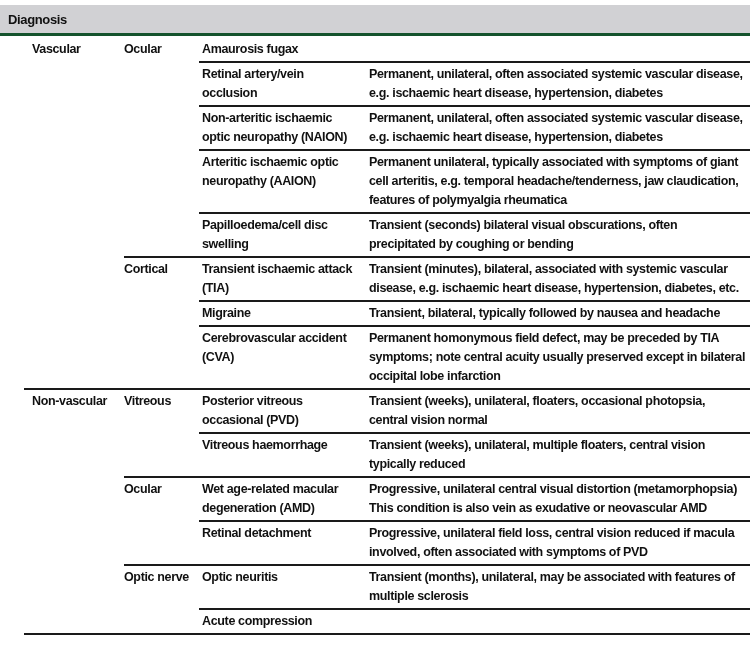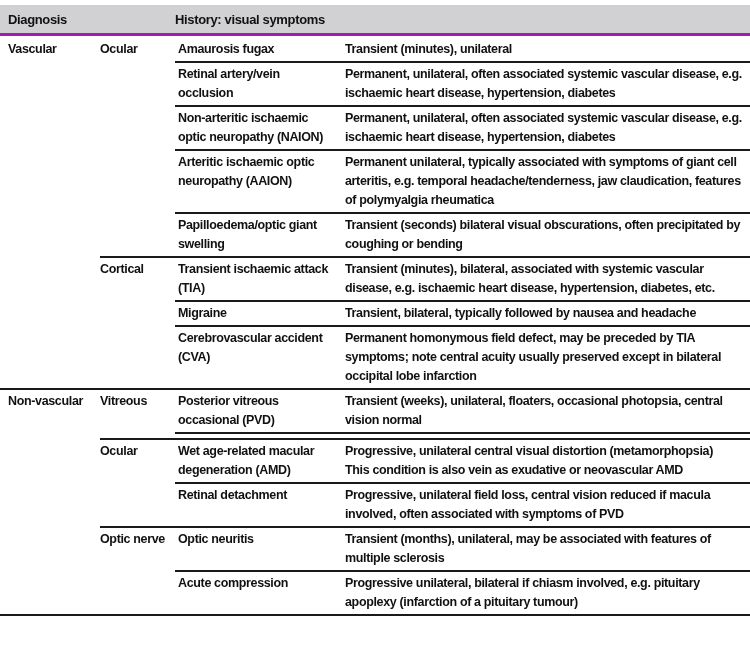--- a/index.html
+++ b/index.html
@@ -9,36 +9,37 @@
     padding-top:5px;
     font-family:"Liberation Sans", sans-serif;
     color:#111111;
     font-weight:bold;
     letter-spacing:-0.35px;
   }
   
   .thead{
     display:flex;
     background:#d1d1d4;
-    border-bottom:3px solid #a21caf;
+    border-bottom:3px solid #14532d;
     padding:5px 0 4px 8px;
     font-size:13px;
     line-height:19px;
   }
   .thead .h1{width:167px;flex:0 0 auto;}
   .thead .h2{flex:1 1 auto;}
   
   .rows{}
   .row{
     position:relative;
     display:flex;
     align-items:flex-start;
     padding:4px 0 2px 8px;
     font-size:12.5px;
     line-height:19px;
+    margin-left:24px;
   }
   .cell{box-sizing:border-box;}
   .c1{width:92px;flex:0 0 auto;padding-right:6px;}
   .c2{width:78px;flex:0 0 auto;padding-right:6px;}
   .c3{width:167px;flex:0 0 auto;padding-right:14px;}
   .c4{flex:1 1 auto;padding-right:4px;white-space:pre-line;}
   .divider{
     position:absolute;
     top:0;
     right:0;
@@ -48,28 +49,26 @@
   .div-full{left:0;}
   .div-subgroup{left:100px;}
   .div-condition{left:175px;}
 </style>
 </head>
 <body>
 
 <div class="page">
   <div class="thead">
     <div class="h1">Diagnosis</div>
-    <div class="h2">History: visual symptoms</div>
   </div>
   <div class="rows" id="rows">
       <div class="row">
     <div class="cell c1">Vascular</div>
     <div class="cell c2">Ocular</div>
     <div class="cell c3">Amaurosis fugax</div>
-    <div class="cell c4">Transient (minutes), unilateral</div>
   </div>
       <div class="row">
         <div class="divider div-condition"></div>
     <div class="cell c1"></div>
     <div class="cell c2"></div>
     <div class="cell c3">Retinal artery/vein occlusion</div>
     <div class="cell c4">Permanent, unilateral, often associated systemic vascular disease, e.g. ischaemic heart disease, hypertension, diabetes</div>
   </div>
       <div class="row">
         <div class="divider div-condition"></div>
@@ -82,21 +81,21 @@
         <div class="divider div-condition"></div>
     <div class="cell c1"></div>
     <div class="cell c2"></div>
     <div class="cell c3">Arteritic ischaemic optic neuropathy (AAION)</div>
     <div class="cell c4">Permanent unilateral, typically associated with symptoms of giant cell arteritis, e.g. temporal headache/tenderness, jaw claudication, features of polymyalgia rheumatica</div>
   </div>
       <div class="row">
         <div class="divider div-condition"></div>
     <div class="cell c1"></div>
     <div class="cell c2"></div>
-    <div class="cell c3">Papilloedema/optic giant swelling</div>
+    <div class="cell c3">Papilloedema/cell disc swelling</div>
     <div class="cell c4">Transient (seconds) bilateral visual obscurations, often precipitated by coughing or bending</div>
   </div>
       <div class="row">
         <div class="divider div-subgroup"></div>
     <div class="cell c1"></div>
     <div class="cell c2">Cortical</div>
     <div class="cell c3">Transient ischaemic attack (TIA)</div>
     <div class="cell c4">Transient (minutes), bilateral, associated with systemic vascular disease, e.g. ischaemic heart disease, hypertension, diabetes, etc.</div>
   </div>
       <div class="row">
@@ -117,20 +116,22 @@
         <div class="divider div-full"></div>
     <div class="cell c1">Non-vascular</div>
     <div class="cell c2">Vitreous</div>
     <div class="cell c3">Posterior vitreous occasional (PVD)</div>
     <div class="cell c4">Transient (weeks), unilateral, floaters, occasional photopsia, central vision normal</div>
   </div>
       <div class="row">
         <div class="divider div-condition"></div>
     <div class="cell c1"></div>
     <div class="cell c2"></div>
+    <div class="cell c3">Vitreous haemorrhage</div>
+    <div class="cell c4">Transient (weeks), unilateral, multiple floaters, central vision typically reduced</div>
   </div>
       <div class="row">
         <div class="divider div-subgroup"></div>
     <div class="cell c1"></div>
     <div class="cell c2">Ocular</div>
     <div class="cell c3">Wet age-related macular degeneration (AMD)</div>
     <div class="cell c4">Progressive, unilateral central visual distortion (metamorphopsia)
 This condition is also vein as exudative or neovascular AMD</div>
   </div>
       <div class="row">
@@ -145,21 +146,20 @@
     <div class="cell c1"></div>
     <div class="cell c2">Optic nerve</div>
     <div class="cell c3">Optic neuritis</div>
     <div class="cell c4">Transient (months), unilateral, may be associated with features of multiple sclerosis</div>
   </div>
       <div class="row">
         <div class="divider div-condition"></div>
     <div class="cell c1"></div>
     <div class="cell c2"></div>
     <div class="cell c3">Acute compression</div>
-    <div class="cell c4">Progressive unilateral, bilateral if chiasm involved, e.g. pituitary apoplexy (infarction of a pituitary tumour)</div>
   </div>
       <div class="row">
         <div class="divider div-full"></div>
 
     <div class="cell c2"></div>
 
   </div>
     </div>
 
 </div>

